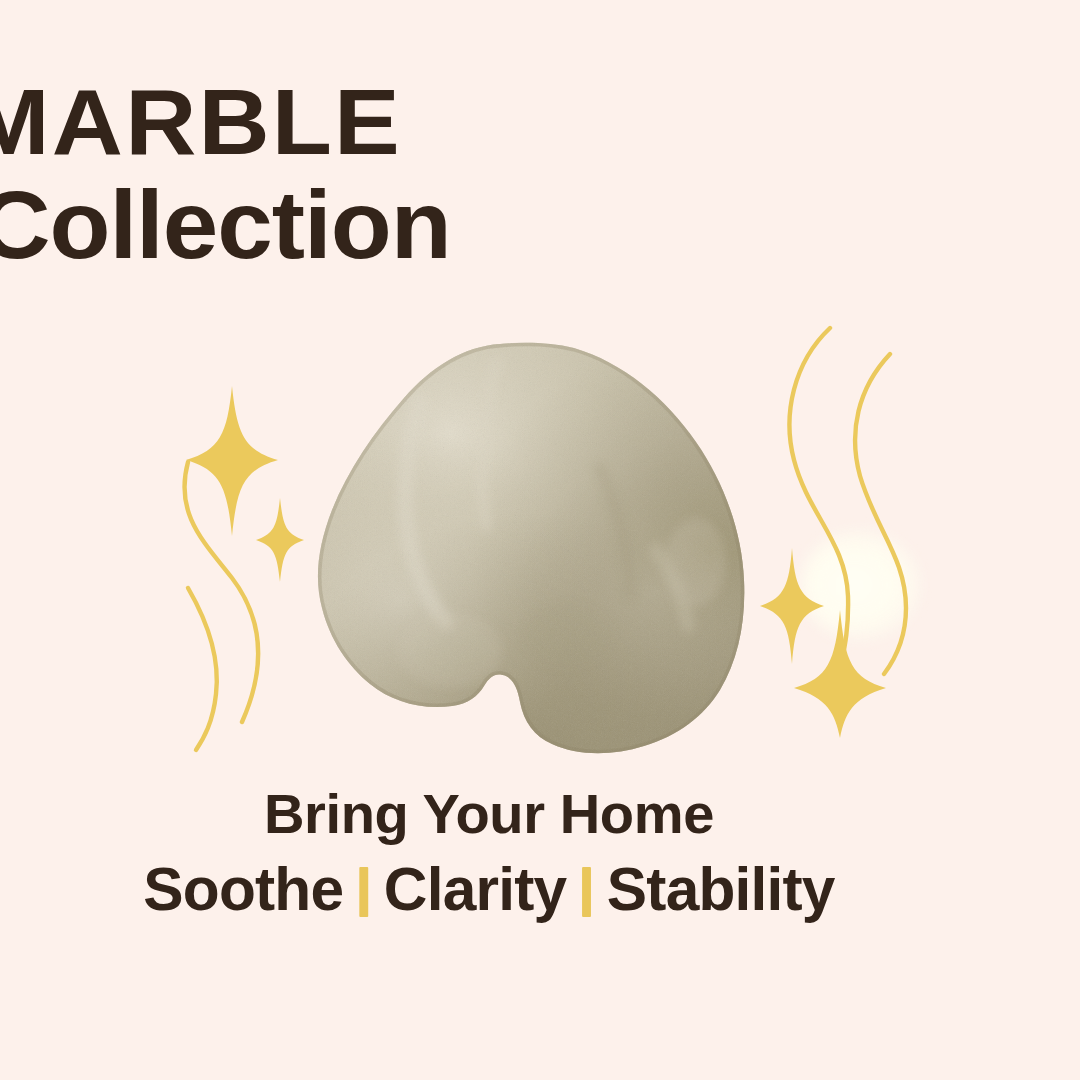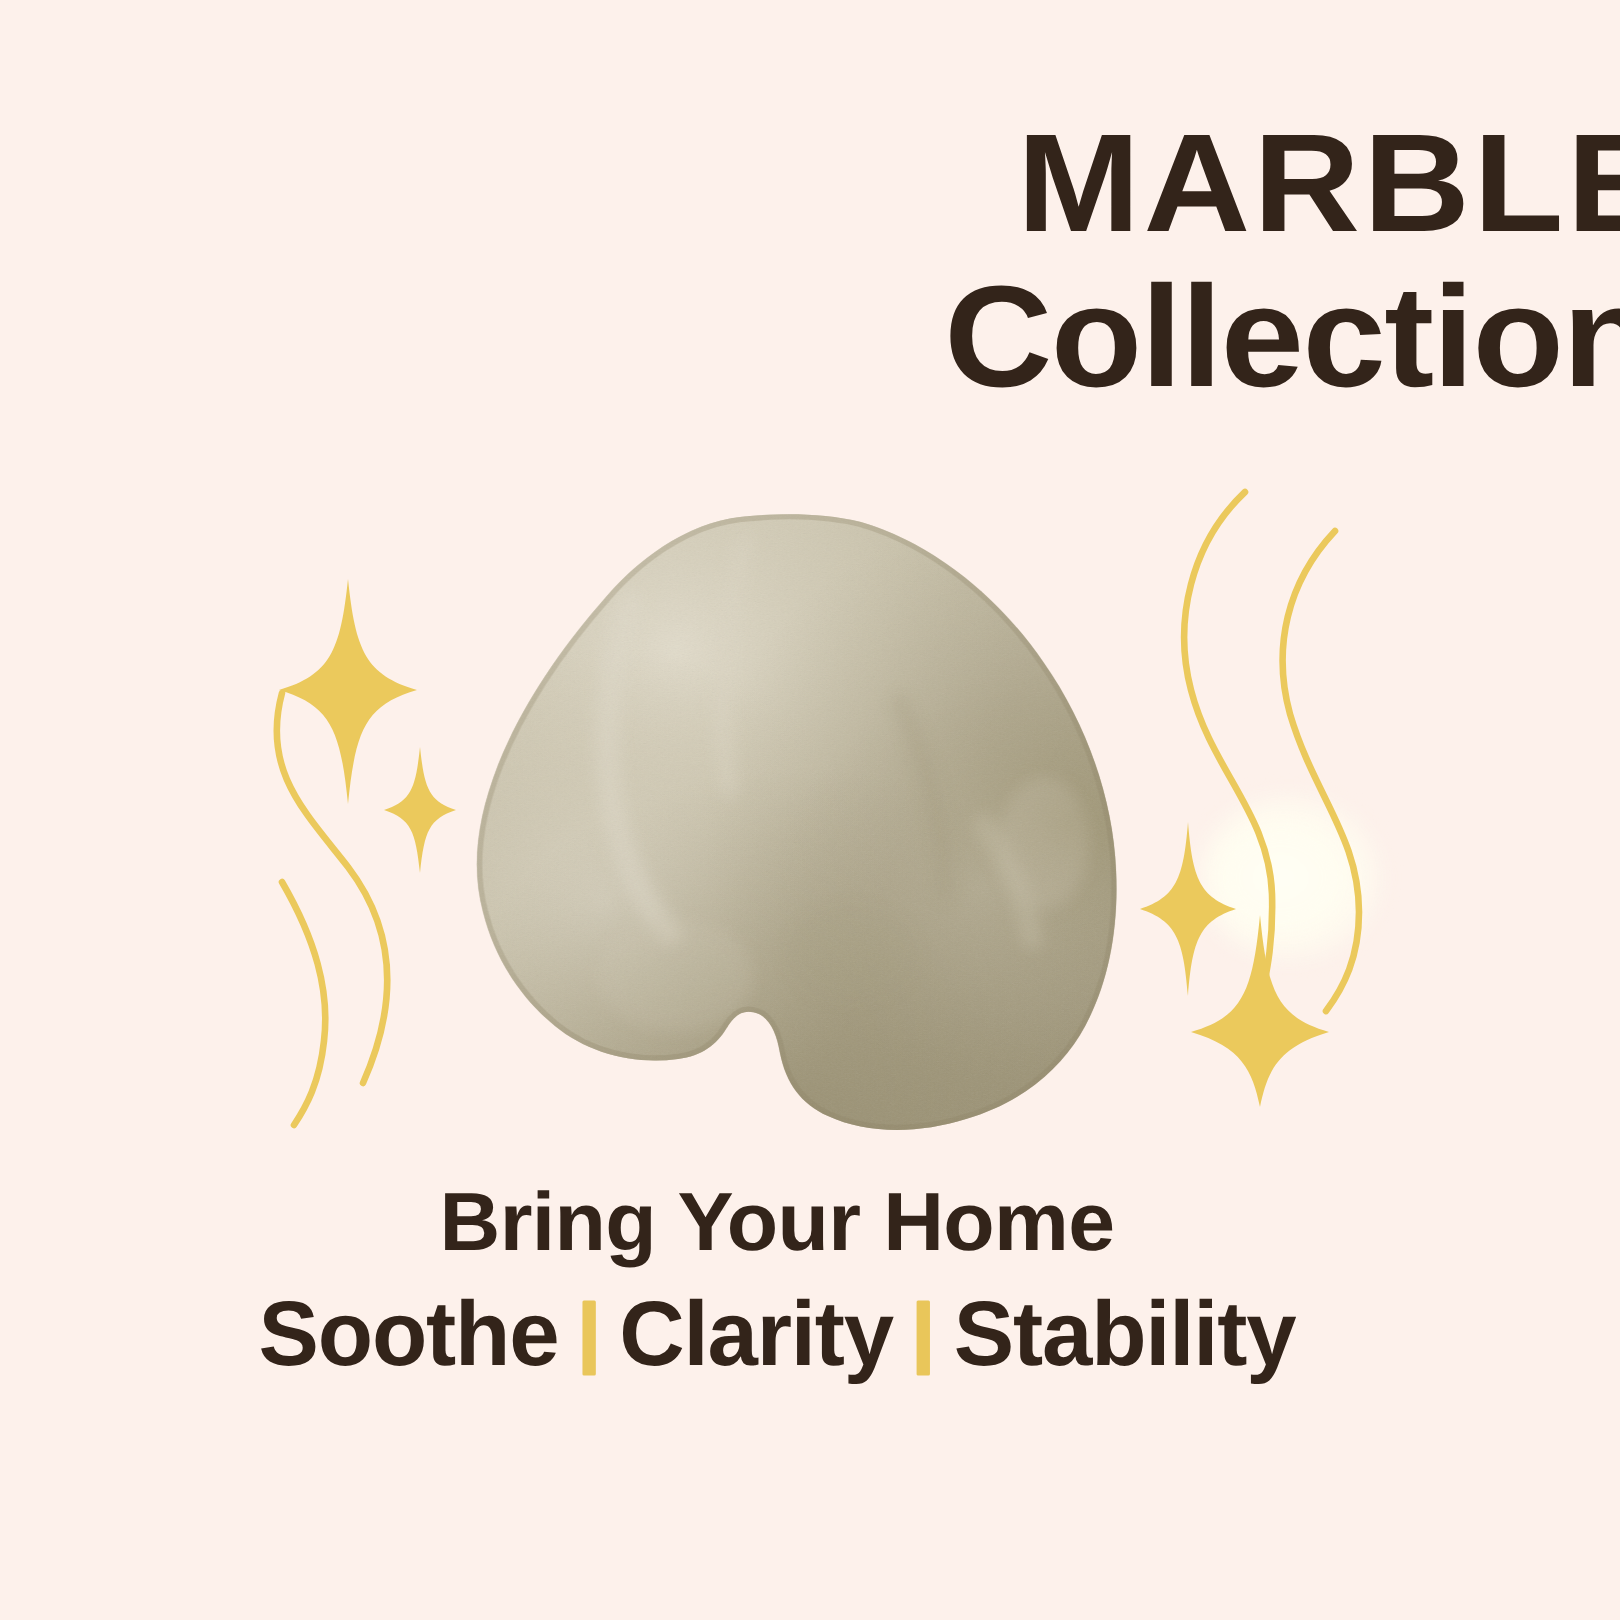--- a/index.html
+++ b/index.html
@@ -20,21 +20,21 @@
     background: #FDF1EB;
     overflow: hidden;
   }
 
   
   .headline-block {
     position: absolute;
     top: 78px;
     left: 0;
     width: 1080px;
-    text-align: right;
+    text-align: left;
     z-index: 6;
   }
   .headline-1,
   .headline-2 {
     display: block;
     color: #33241A;
     font-family: "Liberation Sans", sans-serif;
     font-weight: 700;
     line-height: 0.96;
     letter-spacing: 0.5px;
@@ -53,21 +53,20 @@
   }
 
   
   .tagline-block {
     position: absolute;
     top: 786px;
     left: 0;
     width: 978px;
     text-align: center;
     z-index: 6;
-    margin-left: 29px;
   }
   .tagline-1 {
     display: block;
     color: #33241A;
     font-size: 55px;
     font-weight: 700;
     line-height: 1.02;
     letter-spacing: -0.4px;
     white-space: nowrap;
     transform: scaleX(1.02);

